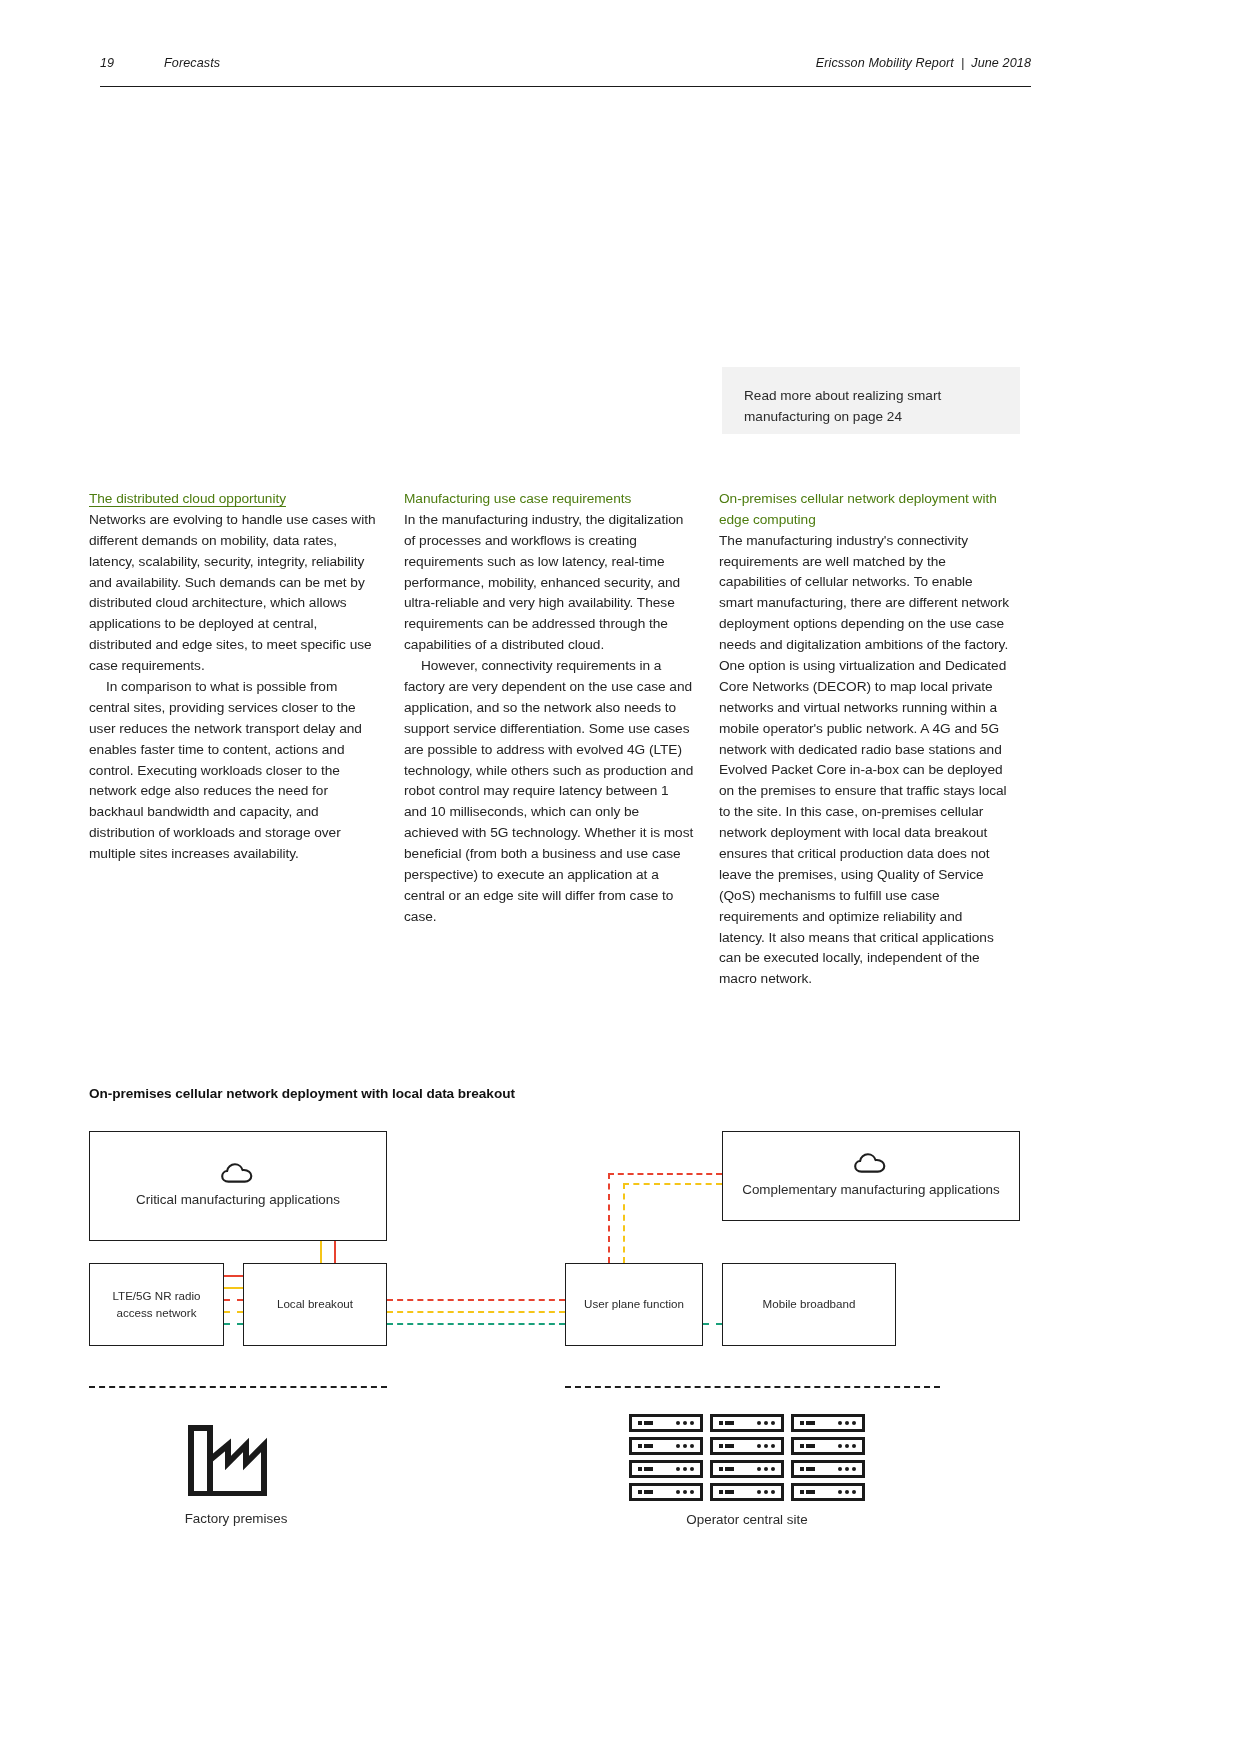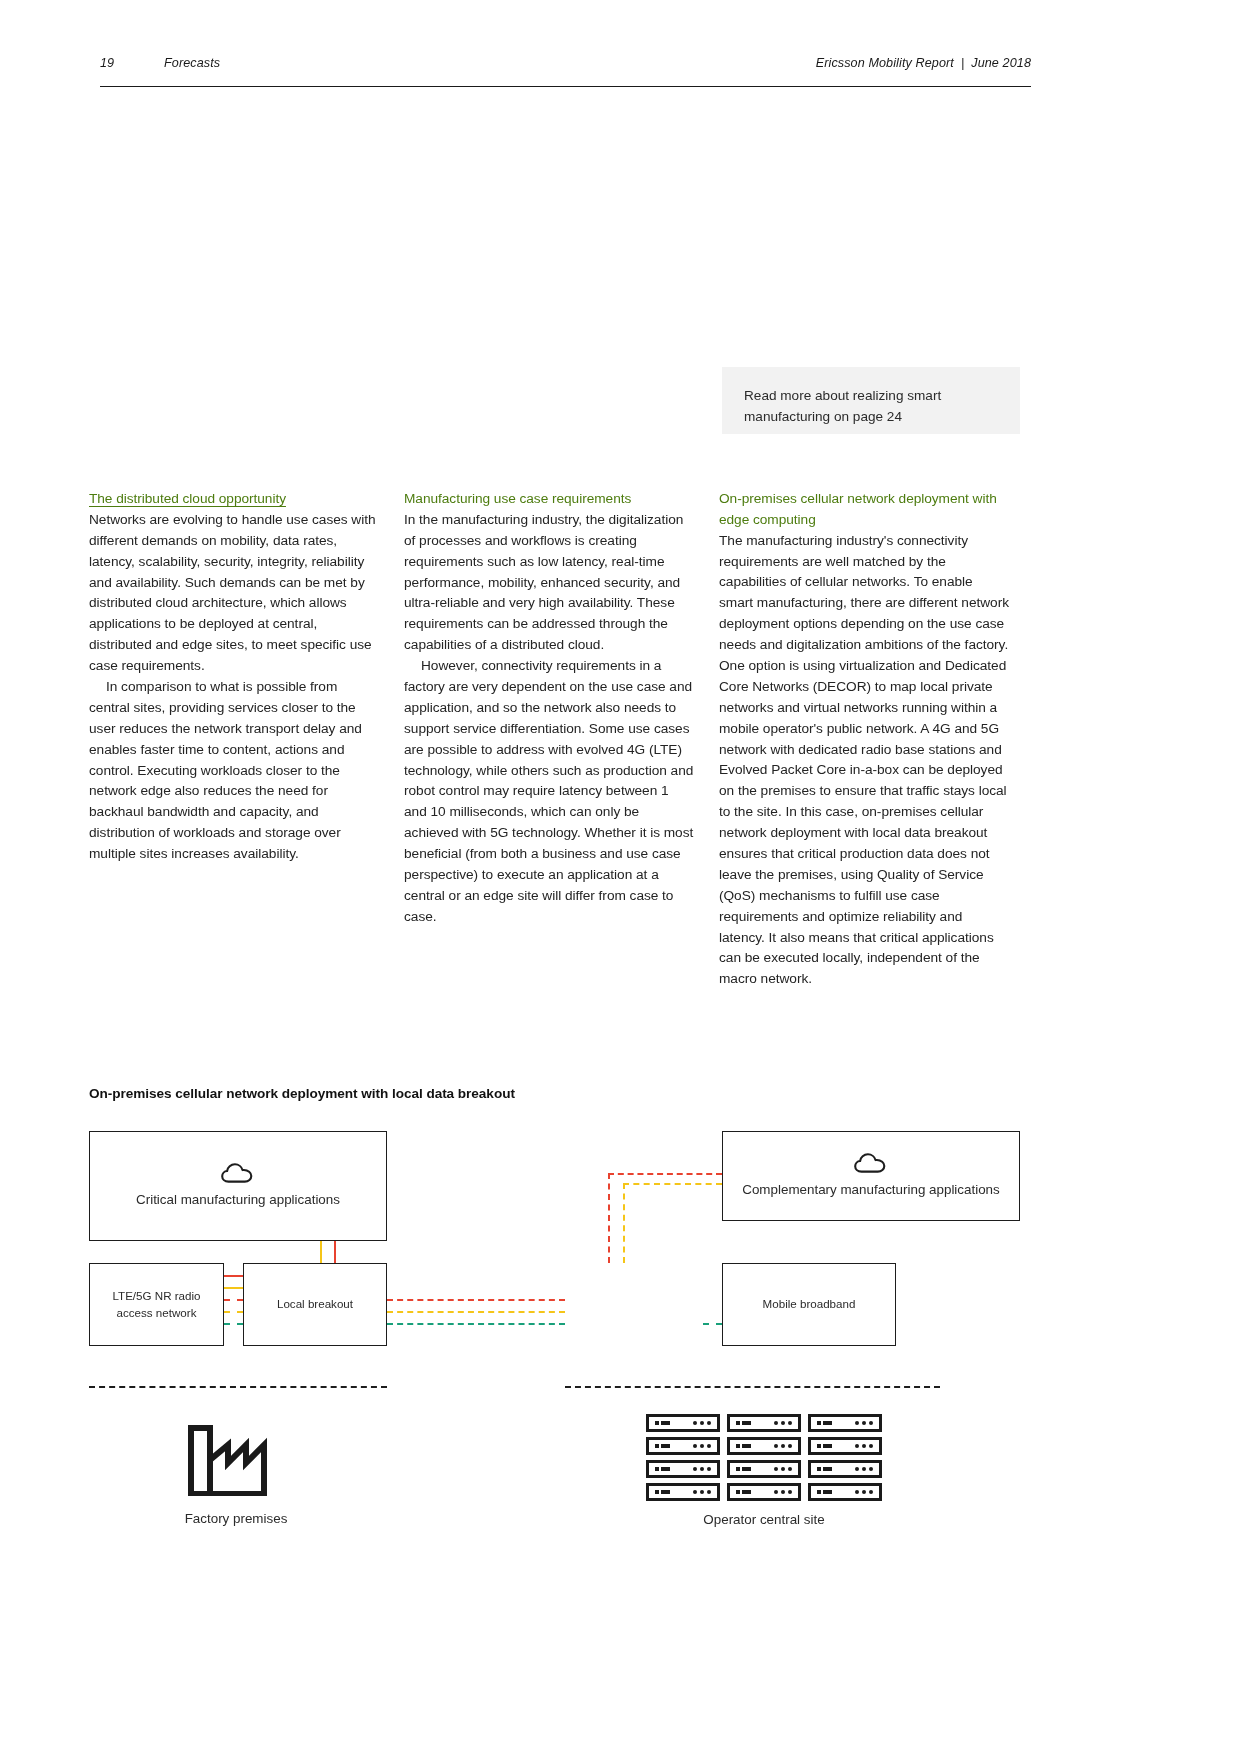--- a/index.html
+++ b/index.html
@@ -200,21 +200,21 @@
   .premise {
     position: absolute;
     text-align: center;
   }
   .premise-caption {
     font-size: 13.4px;
     color: #2b2b2b;
     margin-top: 11px;
   }
   #premise-factory  { left: 72px;  top: 283px; width: 150px; }
-  #premise-operator { left: 545px; top: 283px; width: 260px; }
+  #premise-operator { left: 528px; top: 283px; width: 260px; }
 
   .rack-grid {
     display: grid;
     grid-template-columns: repeat(3, 74px);
     grid-template-rows: repeat(4, 18px);
     gap: 5px 7px;
     justify-content: center;
   }
   .rack-unit {
     border: 3px solid #1a1a1a;
@@ -308,20 +308,23 @@
     <div class="line h-dash c-yellow" style="left:534px; top:52px; width:99px;"></div>
 
     <div class="fig-box" id="box-ran">
       <span class="box-label small">LTE/5G NR radio access network</span>
     </div>
 
     <div class="fig-box" id="box-local-breakout">
       <span class="box-label small">Local breakout</span>
     </div>
 
+    <div class="fig-box" id="box-upf">
+      <span class="box-label small">User plane function</span>
+    </div>
 
     <div class="fig-box" id="box-mbb">
       <span class="box-label small">Mobile broadband</span>
     </div>
 
     <div class="line h-solid c-red" style="left:135px; top:144px; width:19px;"></div>
     <div class="line h-solid c-yellow" style="left:135px; top:156px; width:19px;"></div>
     <div class="line h-dash c-red" style="left:135px; top:168px; width:19px;"></div>
     <div class="line h-dash c-yellow" style="left:135px; top:180px; width:19px;"></div>
     <div class="line h-dash c-green" style="left:135px; top:192px; width:19px;"></div>

